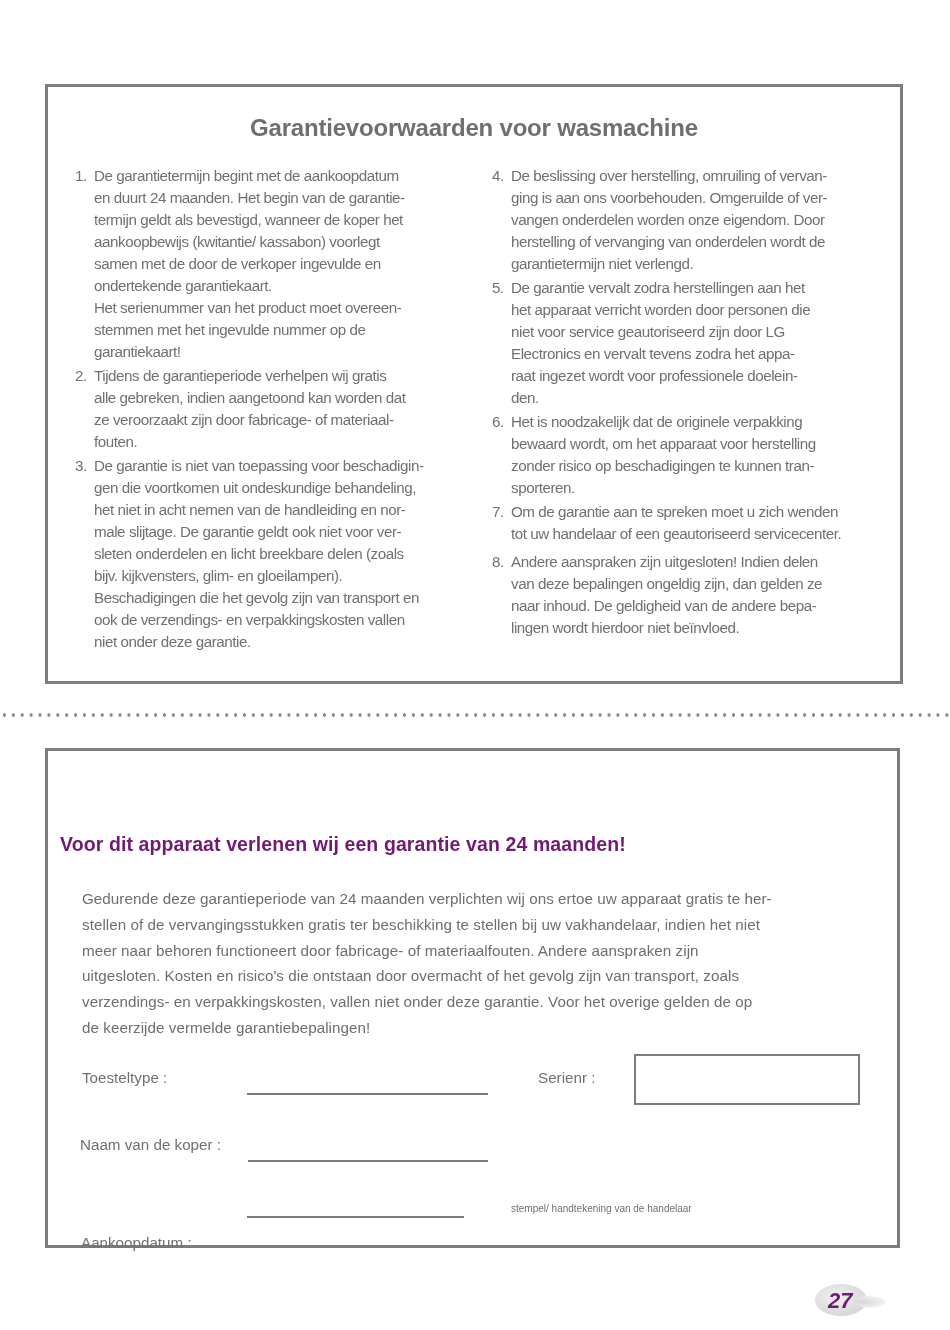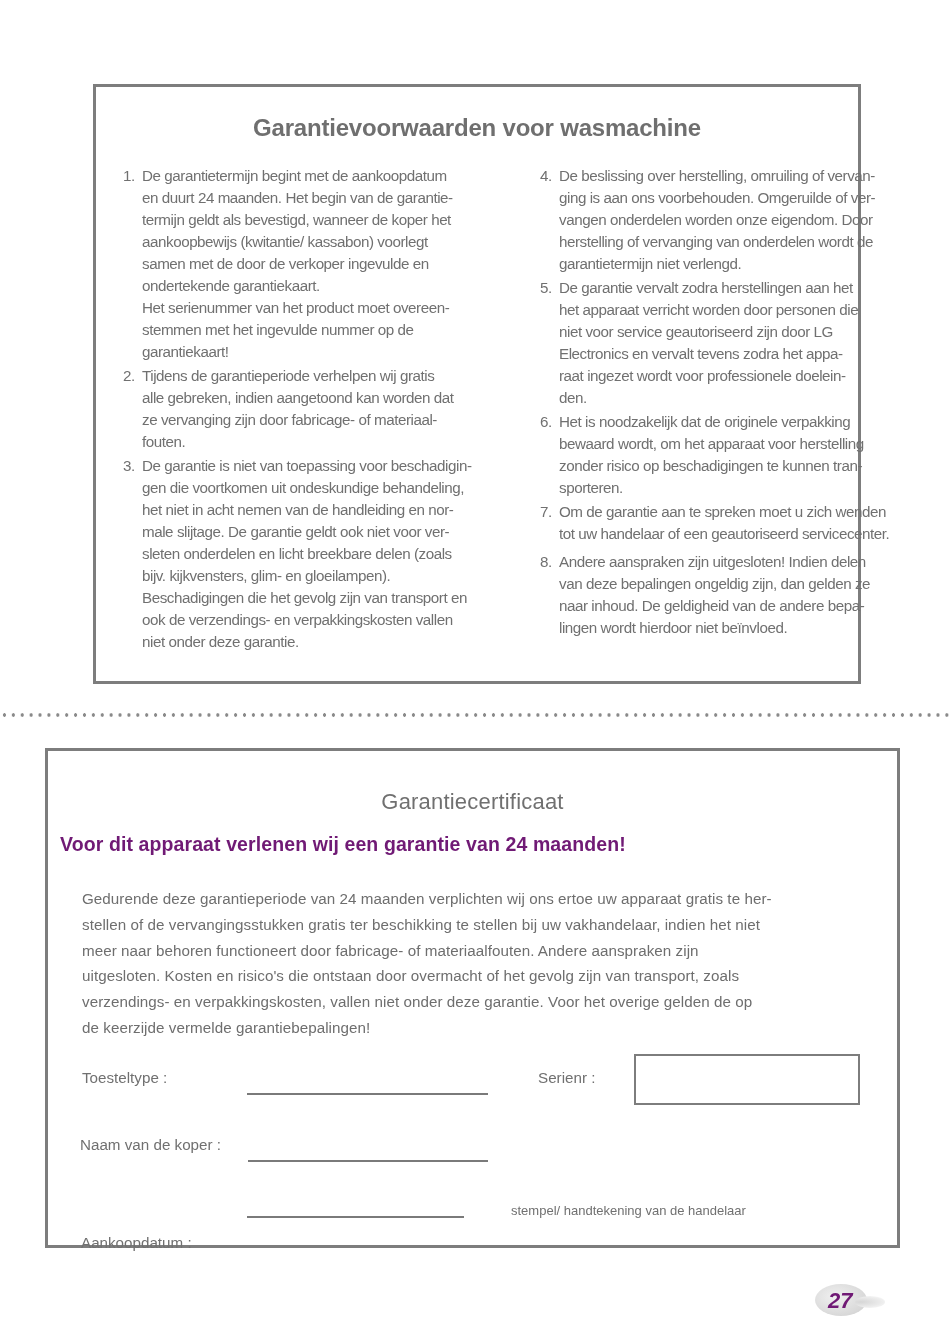--- a/index.html
+++ b/index.html
@@ -1,22 +1,21 @@
 <!DOCTYPE html>
 <html><head>
   <meta charset="utf-8">
   <style>
     * { box-sizing: border-box; margin: 0; padding: 0; }
     html, body { width: 950px; height: 1330px; background: #ffffff; overflow: hidden; }
     body { position: relative; font-family: "Liberation Sans", sans-serif; color: #6e6e6e; }
 
     .box-top {
-      position: absolute; left: 45px; top: 84px; width: 768px; height: 600px;
+      position: absolute; left: 45px; top: 84px; width: 858px; height: 600px;
       border: 3px solid #7d7d7d;
-      margin-left: 48px;
     }
     .title-top {
       position: absolute; left: 0; right: 0; top: 27px; text-align: center;
       font-size: 24px; font-weight: bold; color: #6f6f6f; letter-spacing: -0.2px;
     }
     .col {
       position: absolute; top: 78px; font-size: 15.2px; line-height: 22px; color: #707070;
       letter-spacing: -0.45px;
     }
     .col-left { left: 27px; width: 380px; }
@@ -47,21 +46,21 @@
       position: absolute; left: 34px; top: 135px; width: 786px;
       font-size: 15.2px; line-height: 25.8px; color: #6e6e6e; text-align: justify;
       white-space: pre-line; letter-spacing: 0.05px;
     }
     .field-label { position: absolute; font-size: 15.2px; color: #707070; }
     .field-line { position: absolute; height: 2px; background: #7a7a7a; }
     .serial-box {
       position: absolute; left: 586px; top: 303px; width: 226px; height: 51px;
       border: 2px solid #7d7d7d;
     }
-    .stamp-label { position: absolute; left: 463px; top: 452px; font-size: 13px; color: #707070; }
+    .stamp-label { position: absolute; left: 463px; top: 452px; font-size: 10px; color: #707070; }
 
     .page-num {
       position: absolute; left: 815px; top: 1284px; width: 60px; height: 32px;
     }
     .page-num .blob {
       position: absolute; left: 0; top: 0; width: 52px; height: 32px; border-radius: 50%;
       background: radial-gradient(ellipse at 40% 40%, #f1f1f1 0%, #d8d8d8 70%, #c8c8c8 100%);
     }
     .page-num .tail {
       position: absolute; left: 40px; top: 12px; width: 30px; height: 12px; border-radius: 50%;
@@ -88,21 +87,21 @@
 samen  met  de  door  de  verkoper  ingevulde  en
 ondertekende garantiekaart.
 Het serienummer van het product moet overeen-
 stemmen met het ingevulde nummer op de
 garantiekaart!</span>
     </div>
     <div class="item">
       <span class="num">2.</span>
       <span class="txt">Tijdens  de  garantieperiode  verhelpen  wij  gratis
 alle gebreken, indien aangetoond kan worden dat
-ze  vervanging  zijn  door  fabricage-  of  materiaal-
+ze  veroorzaakt  zijn  door  fabricage-  of  materiaal-
 fouten.</span>
     </div>
     <div class="item">
       <span class="num">3.</span>
       <span class="txt">De garantie is niet van toepassing voor beschadigin-
 gen die voortkomen uit ondeskundige behandeling,
 het niet in acht nemen van de handleiding en nor-
 male  slijtage.  De  garantie  geldt  ook  niet  voor  ver-
 sleten  onderdelen  en  licht  breekbare  delen  (zoals
 bijv. kijkvensters, glim- en gloeilampen).
@@ -148,21 +147,20 @@
 van deze bepalingen ongeldig zijn, dan gelden ze
 naar inhoud. De geldigheid van de andere bepa-
 lingen wordt hierdoor niet beïnvloed.</span>
     </div>
   </div>
 </div>
 
 <div class="dotted"></div>
 
 <div class="box-bottom">
-  <div class="cert-title">Garantiecertificaat</div>
   <div class="cert-sub">Voor dit apparaat verlenen wij een garantie van 24 maanden!</div>
   <div class="cert-body">Gedurende deze garantieperiode van 24 maanden verplichten wij ons ertoe uw apparaat gratis te her-
 stellen of de vervangingsstukken gratis ter beschikking te stellen bij uw vakhandelaar, indien het niet
 meer  naar  behoren  functioneert  door  fabricage-  of  materiaalfouten.  Andere  aanspraken  zijn
 uitgesloten. Kosten en risico's die ontstaan door overmacht of het gevolg zijn van transport, zoals
 verzendings-  en verpakkingskosten, vallen niet onder deze garantie. Voor het overige gelden de op
 de keerzijde vermelde garantiebepalingen!</div>
 
   <div class="field-label" style="left:34px; top:318px;text-align:right;">Toesteltype :</div>
   <div class="field-line" style="left:199px; top:342px; width:241px;"></div>

